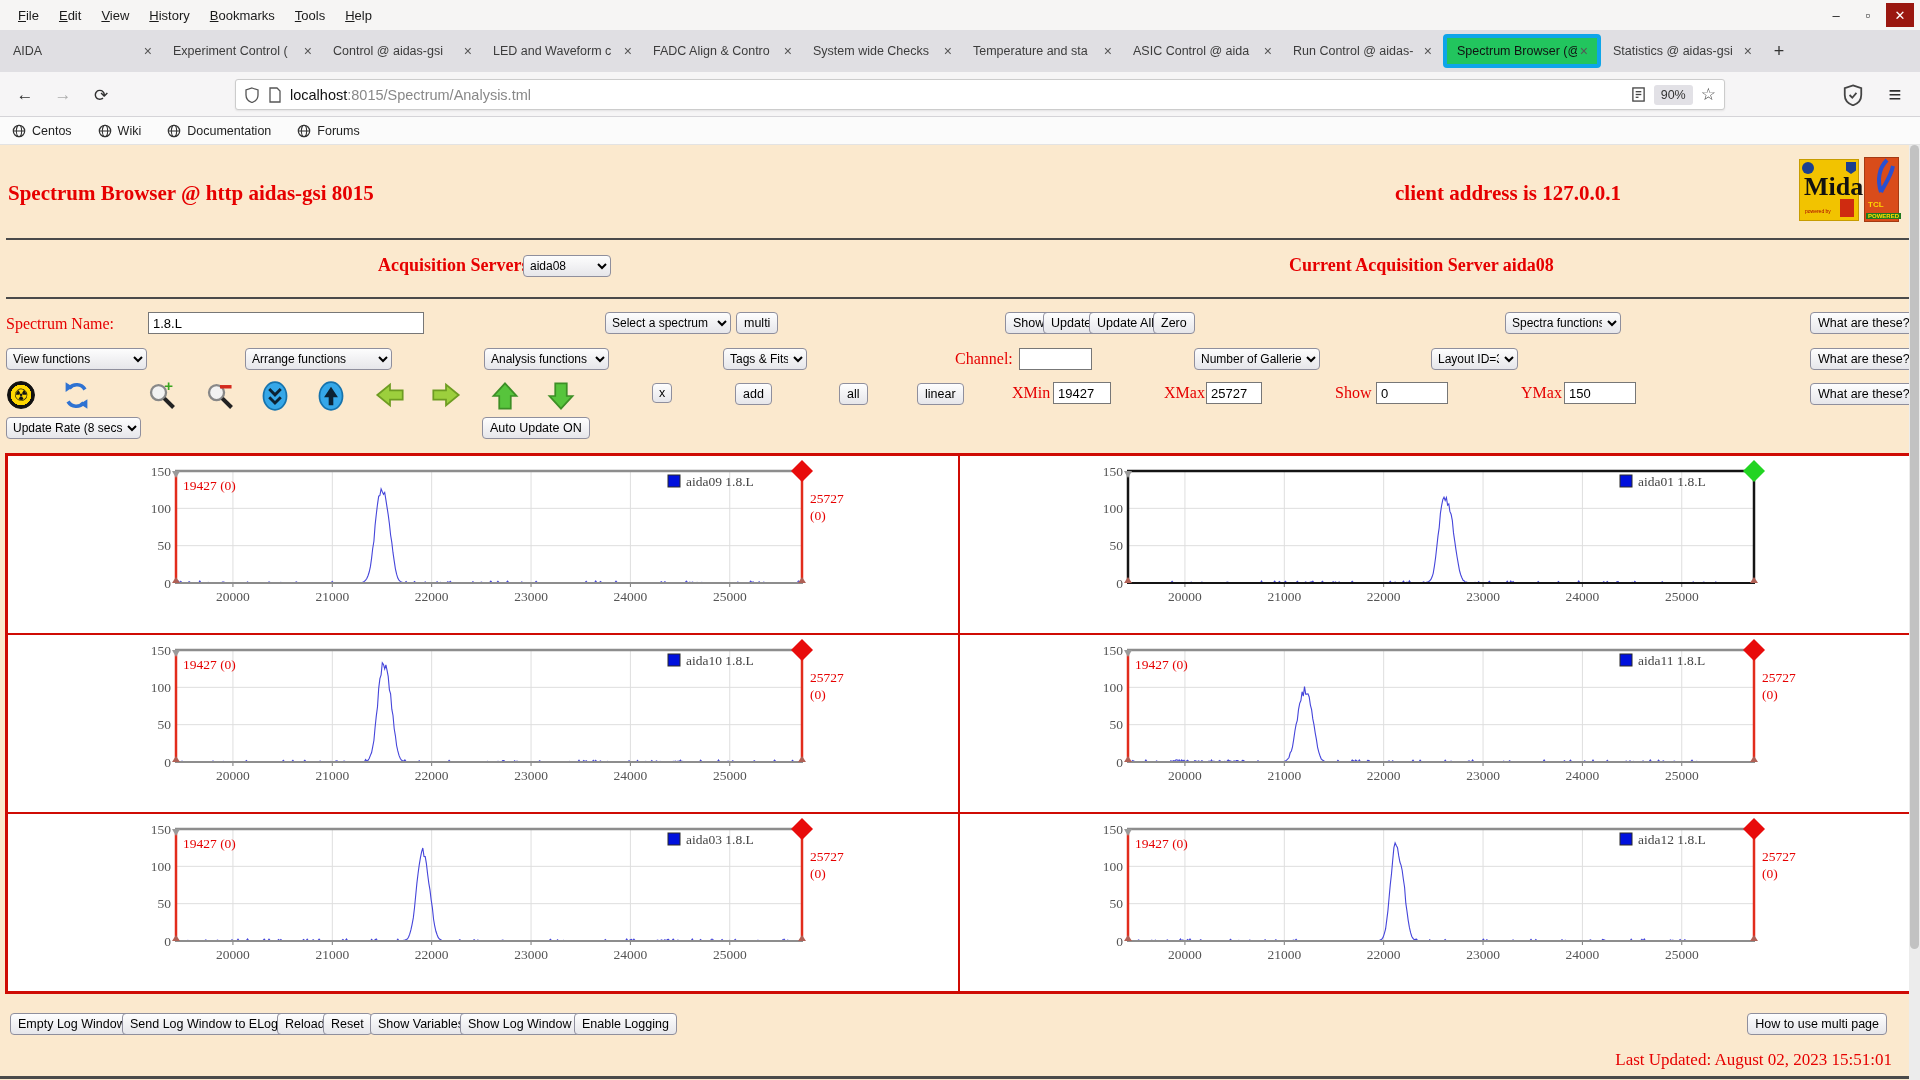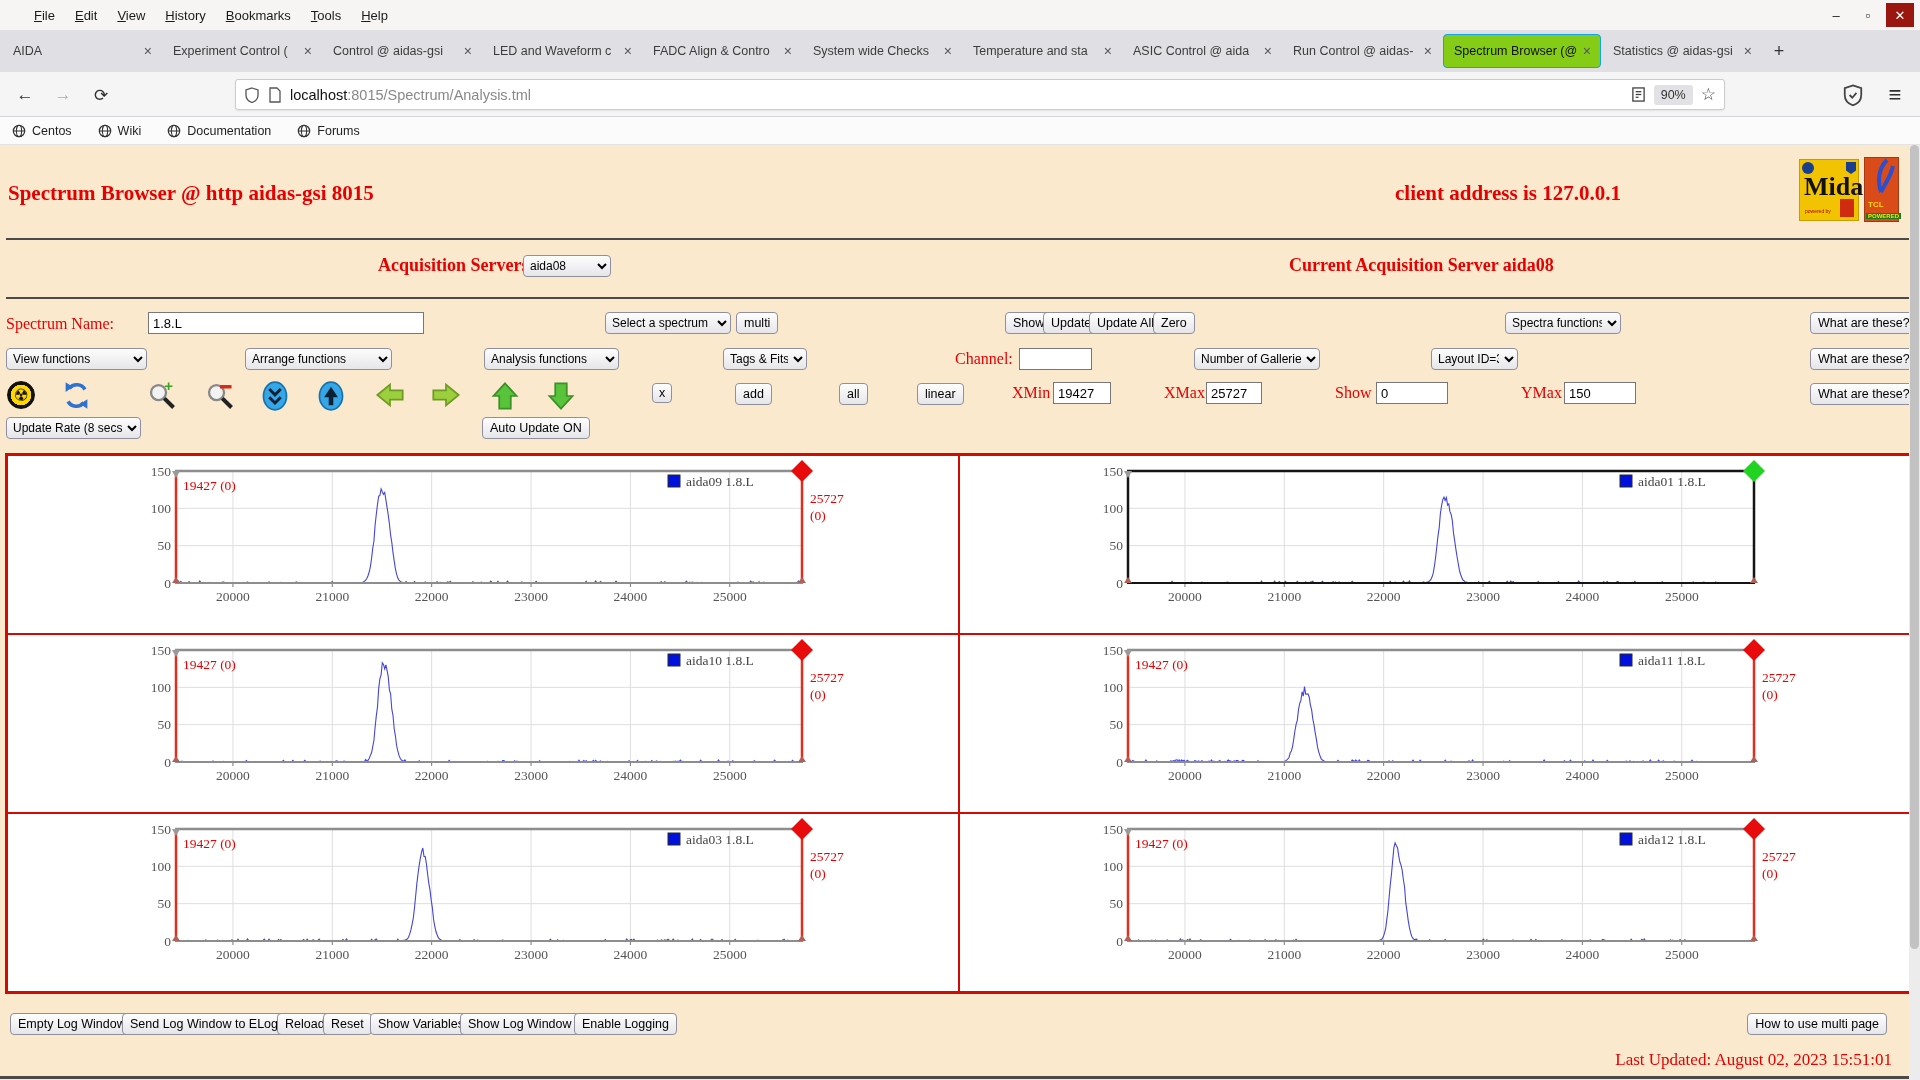--- a/index.html
+++ b/index.html
@@ -1,31 +1,31 @@
 <!DOCTYPE html>
 <html><head>
 <meta charset="utf-8">
 <style>
   * { box-sizing: border-box; }
   html,body { margin:0; padding:0; }
   body { width:1920px; height:1080px; overflow:hidden; font-family:"Liberation Sans",sans-serif; background:#fbe9ce; }
 
   
-  .menubar { height:30px; background:#f6f5f4; display:flex; align-items:center; padding-left:24px; position:relative; }
+  .menubar { height:30px; background:#f6f5f4; display:flex; align-items:center; padding-left:8px; position:relative; }
   .menu-item { font-size:13px; color:#1a1a1a; padding:4px 10px; display:inline-block; }
   .menu-item::first-letter { text-decoration:underline; }
   .win-controls { position:absolute; right:6px; top:0; height:30px; display:flex; align-items:center; gap:4px; }
   .win-btn { width:28px; height:24px; display:flex; align-items:center; justify-content:center; font-size:13px; color:#222; }
   .win-btn.close { background:#9a1710; color:#fff; }
 
   .tabbar { height:42px; background:#e0dfe3; display:flex; align-items:flex-end; padding:0 2px; }
   .tab { width:158px; height:34px; margin:4px 1px; display:flex; align-items:center; padding:0 6px 0 10px; border-radius:4px; color:#3c3c3c; font-size:12.5px; }
   .tab .tlabel { flex:1; white-space:nowrap; overflow:hidden; }
   .tab .tclose { color:#555; font-size:14px; padding:0 3px; }
-  .tab.active { background:#84cc16; border:1px solid #0ea5e9; color:#111; }
+  .tab.active { background:#22c55e; border:4px solid #0ea5e9; color:#111; }
   .newtab { width:30px; height:30px; margin:6px 2px; display:flex; align-items:center; justify-content:center; font-size:18px; color:#333; }
 
   .navbar { height:45px; background:#f6f5f6; border-bottom:1px solid #d5d4d8; position:relative; }
   .nav-ico { position:absolute; top:8px; width:30px; height:30px; display:flex; align-items:center; justify-content:center; font-size:17px; color:#2f2f2f; }
   .urlbox { position:absolute; left:235px; top:7px; width:1490px; height:31px; background:#fff; border:1px solid #ccc; border-radius:3px; display:flex; align-items:center; padding:0 8px; box-shadow:0 1px 2px rgba(0,0,0,.08); }
   .urlbox svg { flex:0 0 auto; }
   .urltext { flex:1; font-size:14.5px; color:#888; margin-left:8px; white-space:nowrap; overflow:hidden; }
   .urltext b { color:#111; font-weight:normal; }
   .zoomchip { background:#e2e1e6; border-radius:3px; font-size:12.5px; color:#333; padding:3px 7px; margin:0 8px; }
   .star { font-size:17px; color:#444; }
@@ -220,21 +220,21 @@
     <button class="btn" style="left:1005px;top:167px">Show</button>
     <button class="btn" style="left:1043px;top:167px">Update</button>
     <button class="btn" style="left:1089px;top:167px">Update All</button>
     <button class="btn" style="left:1153px;top:167px">Zero</button>
     <select class="ctl" style="left:1505px;top:167px;width:116px"><option>Spectra functions</option></select>
     <button class="btn" style="left:1810px;top:167px">What are these?</button>
 
     
     <select class="ctl" style="left:6px;top:203px;width:141px"><option>View functions</option></select>
     <select class="ctl" style="left:245px;top:203px;width:147px"><option>Arrange functions</option></select>
-    <select class="ctl" style="left:484px;top:203px;width:135px"><option>Analysis functions</option></select>
+    <select class="ctl" style="left:484px;top:203px;width:125px"><option>Analysis functions</option></select>
     <select class="ctl" style="left:723px;top:203px;width:84px"><option>Tags &amp; Fits</option></select>
     <span class="flabel rser" style="left:955px;top:205px">Channel:</span>
     <input class="ctl" style="left: 1019px; top: 203px; width: 73px;" value="">
     <select class="ctl" style="left:1194px;top:203px;width:126px"><option>Number of Galleries</option></select>
     <select class="ctl" style="left:1431px;top:203px;width:87px"><option>Layout ID=3</option></select>
     <button class="btn" style="left:1810px;top:203px">What are these?</button>
 
     
     <span id="icon-row"><span class="ticon" style="left: 7px; top: 236px;"><span style="display:inline-block;width:28px;height:28px;border-radius:50%;background:radial-gradient(#ffd700 55%,#111 56%);border:1px solid #111;text-align:center;line-height:27px;font-size:17px;color:#111">☢</span></span><span class="ticon" style="left: 62px; top: 236px;"><svg width="29" height="29" viewBox="0 0 24 24">
             <path d="M19 7 A8 8 0 0 0 6 6" fill="none" stroke="#2e72d2" stroke-width="3"></path>

